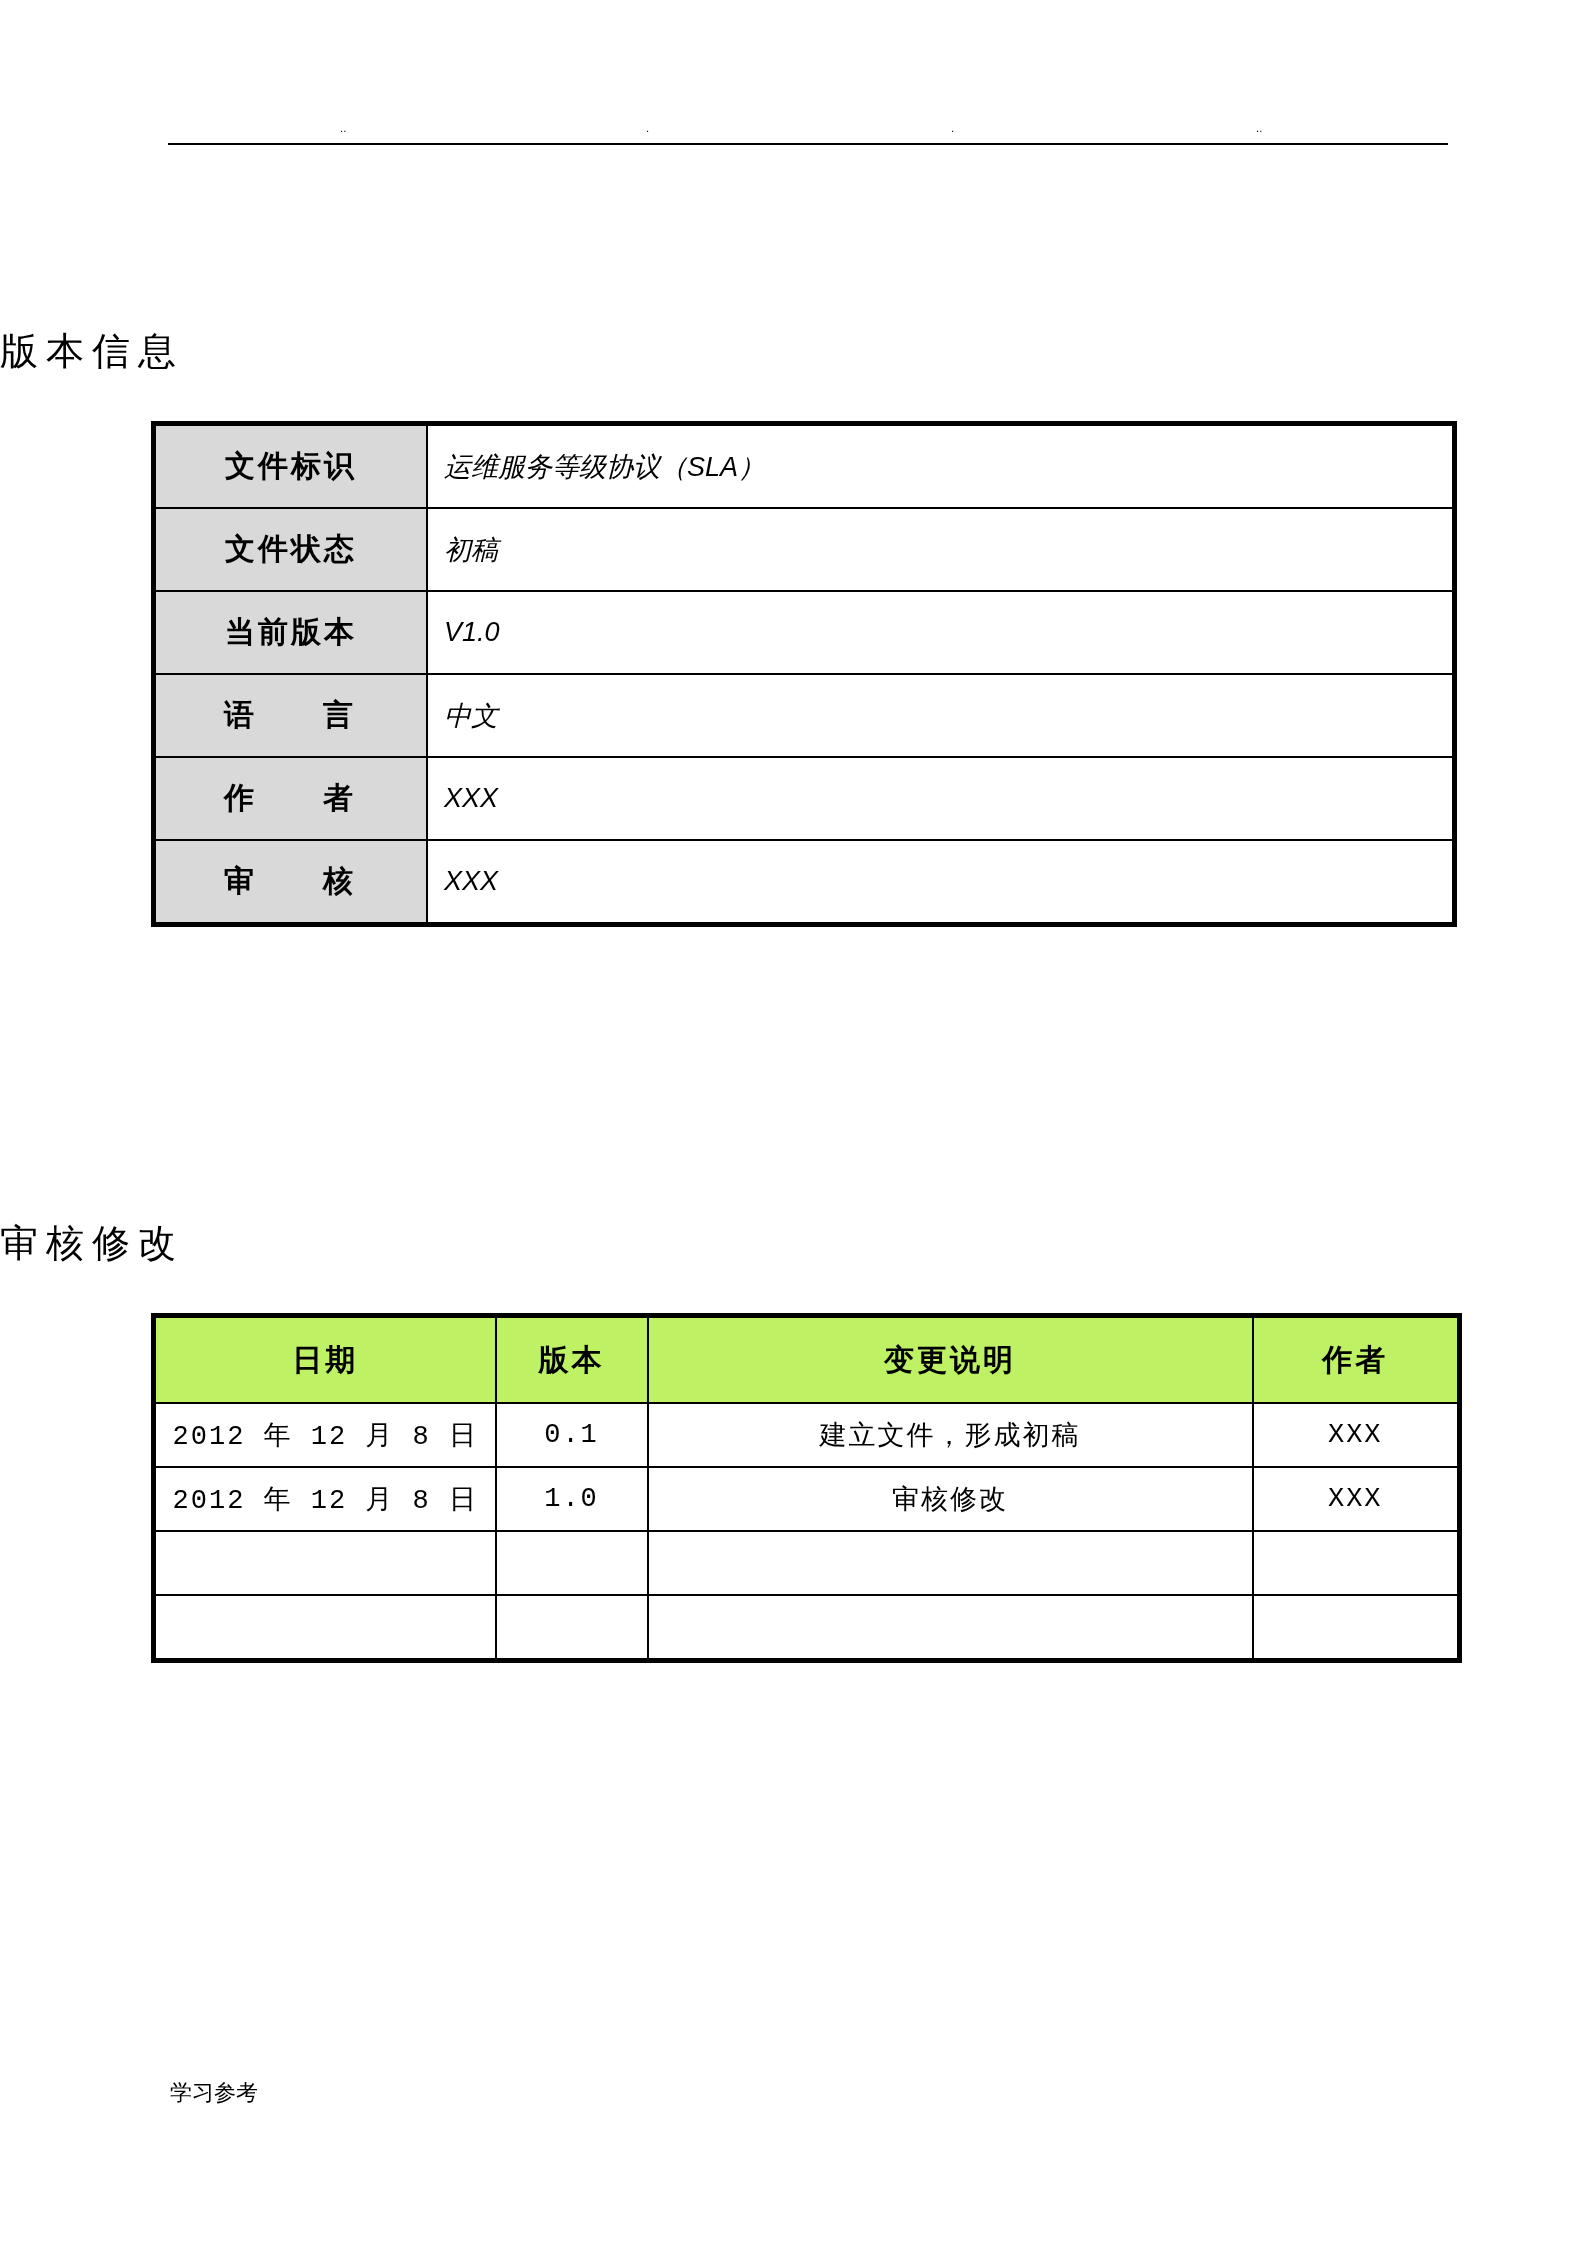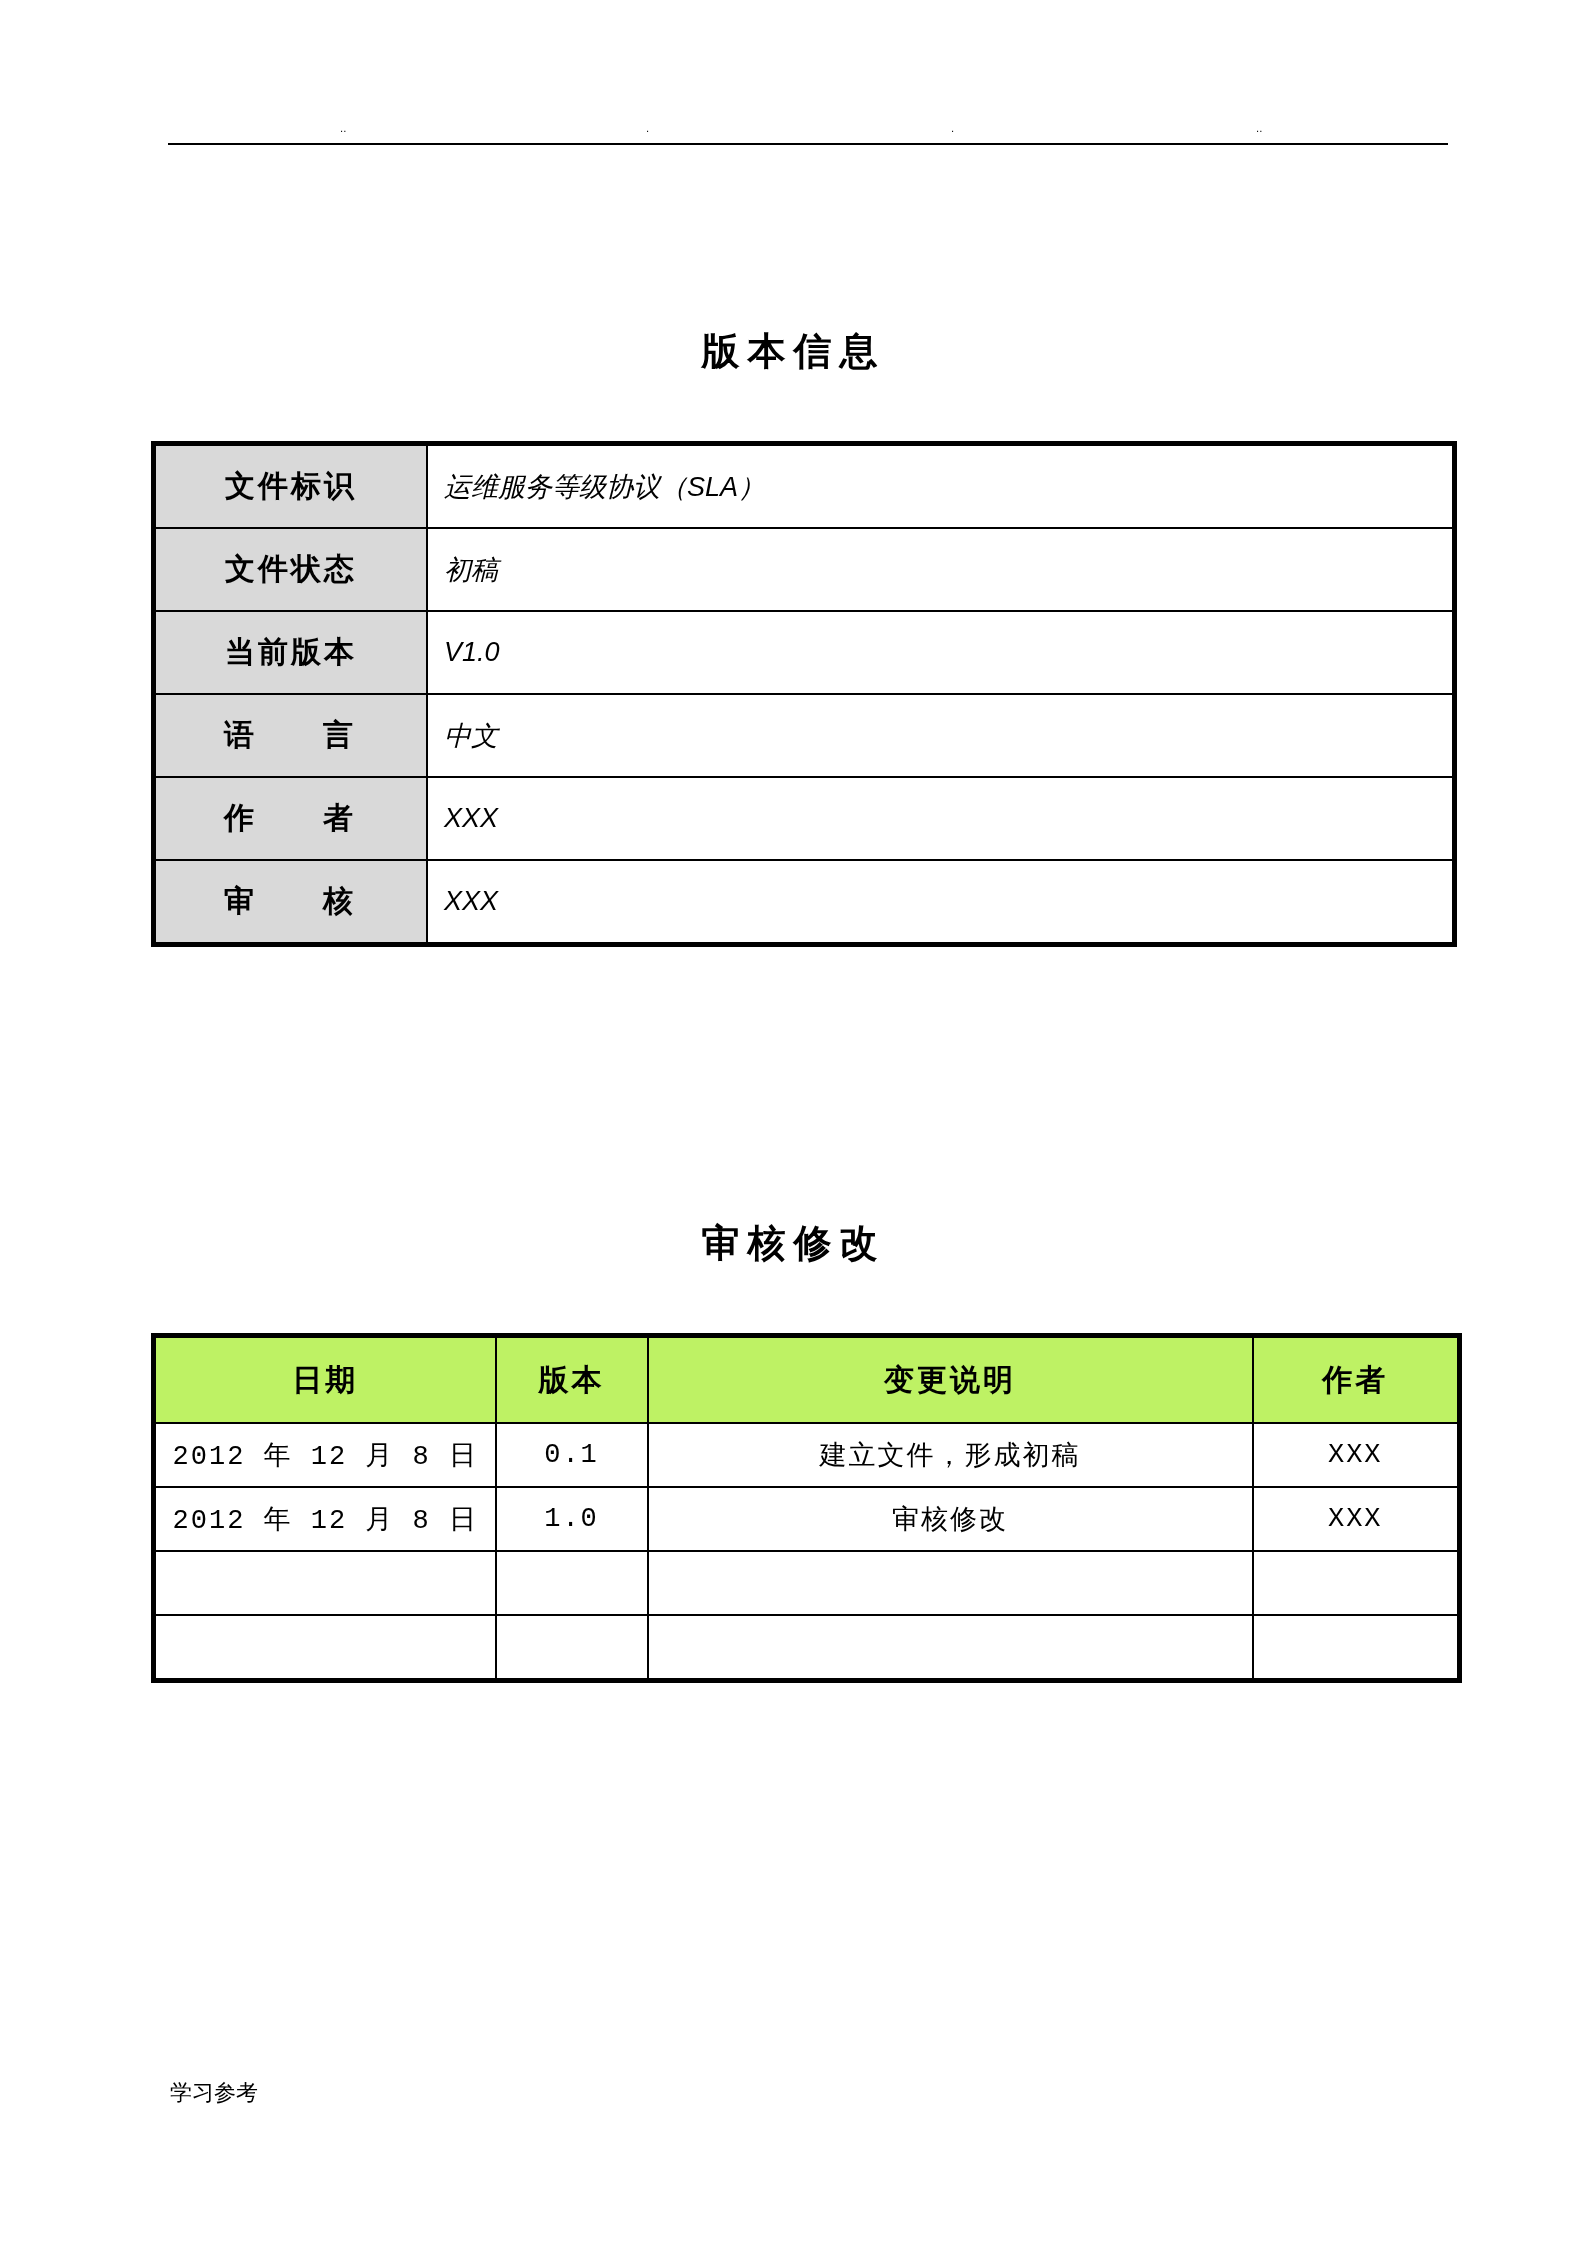--- a/index.html
+++ b/index.html
@@ -1,23 +1,23 @@
 <!DOCTYPE html>
 <html><head>
 <meta charset="utf-8">
 <style>
   html, body { margin:0; padding:0; background:#ffffff; }
   body { width:1587px; height:2245px; position:relative; overflow:hidden;
          font-family: "DejaVu Sans", "Liberation Sans", sans-serif; color:#000; }
   .header-rule { position:absolute; left:168px; top:143px; width:1280px; height:2px; background:#000; }
   .header-mark { position:absolute; top:124px; font-size:10px; line-height:10px; color:#000; }
-  .section-title { position:absolute; left:0; width:1587px; text-align:center;
-                   font-family: "DejaVu Serif", "Liberation Serif", serif; font-weight:bold;
+  .section-title { position:absolute; left:0; width:1587px; 
+                   font-family: "DejaVu Serif", "Liberation Serif", serif; font-weight:normal;
                    font-size:38px; letter-spacing:8px; }
-  table { position:absolute; border-collapse:collapse; table-layout:fixed;margin-top:20px; }
+  table { position:absolute; border-collapse:collapse; table-layout:fixed; }
   table.info { left:151px; top:421px; width:1306px; border:5px solid #000; }
   table.info td { border:2px solid #000; height:81px; padding:0; vertical-align:middle; }
   table.info td.label { width:270px; background:#d9d9d9; text-align:center;
                         font-family:"DejaVu Serif","Liberation Serif",serif; font-weight:bold;
                         font-size:30px; letter-spacing:3px; }
   table.info td.label .spread { display:flex; justify-content:space-between; padding:0 70px 0 68px; }
   table.info td.value { padding-left:16px; font-size:27px; font-family:"Liberation Sans Narrow","Liberation Sans",sans-serif;font-style:italic; }
   table.change { left:151px; top:1313px; width:1306px; border:5px solid #000; }
   table.change td, table.change th { border:2px solid #000; padding:0; text-align:center; vertical-align:middle; }
   table.change th { background:#bef264; height:84px; font-family:"DejaVu Serif","Liberation Serif",serif;

